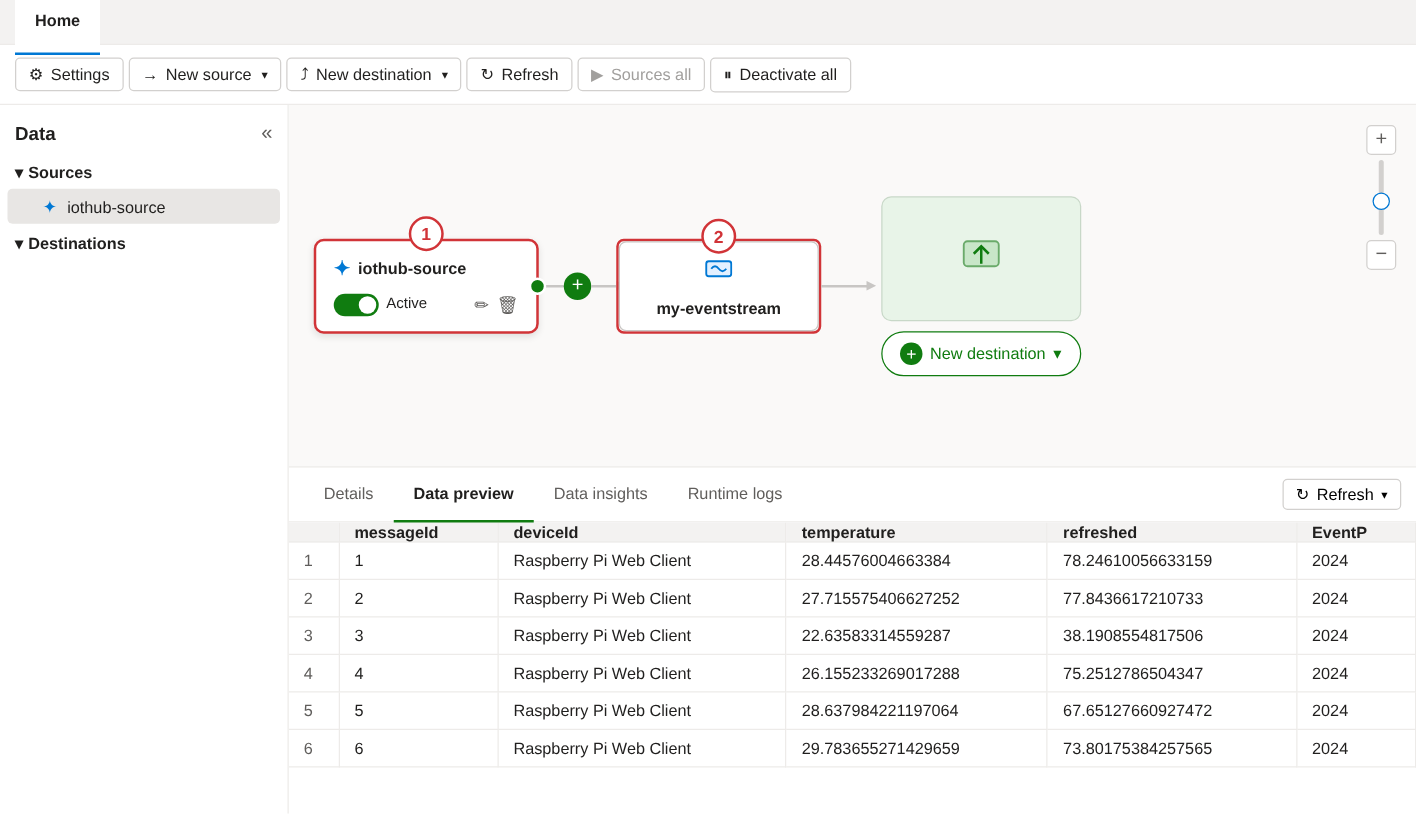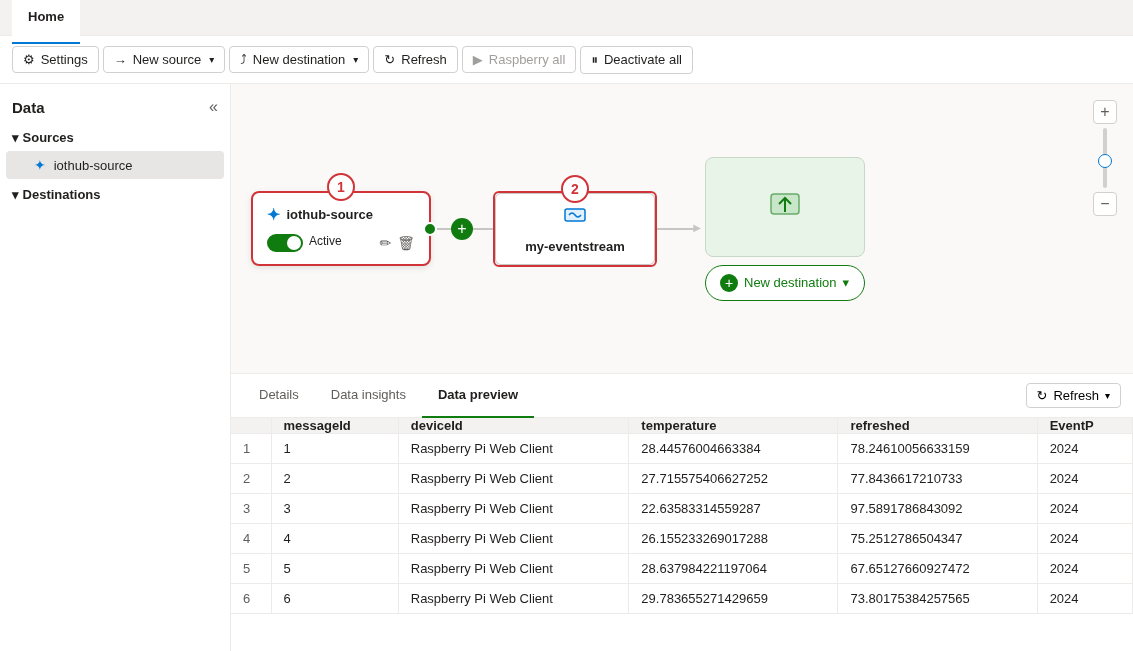--- a/index.html
+++ b/index.html
@@ -552,21 +552,21 @@
     <span>⤴</span>
     <span>New destination</span>
     <span class="chevron">▾</span>
   </button>
   <button class="toolbar-btn">
     <span>↻</span>
     <span>Refresh</span>
   </button>
   <button class="toolbar-btn disabled">
     <span>▶</span>
-    <span>Raspberry all</span>
+    <span>Sources all</span>
   </button>
   <button class="toolbar-btn">
     <span>⏸</span>
     <span>Deactivate all</span>
   </button>
 </div>
 
 <div class="main-layout">
 
   <div class="sidebar">
@@ -668,25 +668,28 @@
         <button class="zoom-btn">−</button>
       </div>
     </div>
 
     <div class="bottom-panel">
       <div class="tabs-bar">
         <div class="tabs-left">
           <div class="panel-tab">
             <span>Details</span>
           </div>
+          <div class="panel-tab active">
+            <span>Data preview</span>
+          </div>
           <div class="panel-tab">
             <span>Data insights</span>
           </div>
-          <div class="panel-tab active">
-            <span>Data preview</span>
+          <div class="panel-tab">
+            <span>Runtime logs</span>
           </div>
         </div>
         <div class="tabs-right">
           <button class="refresh-btn">
             <span>↻</span>
             <span>Refresh</span>
             <span class="chevron-down">▾</span>
           </button>
         </div>
       </div>
@@ -719,21 +722,21 @@
     <td>Raspberry Pi Web Client</td>
     <td>27.715575406627252</td>
     <td>77.8436617210733</td>
     <td>2024</td>
   </tr>
               <tr>
     <td class="row-num">3</td>
     <td>3</td>
     <td>Raspberry Pi Web Client</td>
     <td>22.63583314559287</td>
-    <td>97.5891786843092</td>
+    <td>38.1908554817506</td>
     <td>2024</td>
   </tr>
               <tr>
     <td class="row-num">4</td>
     <td>4</td>
     <td>Raspberry Pi Web Client</td>
     <td>26.155233269017288</td>
     <td>75.2512786504347</td>
     <td>2024</td>
   </tr>

